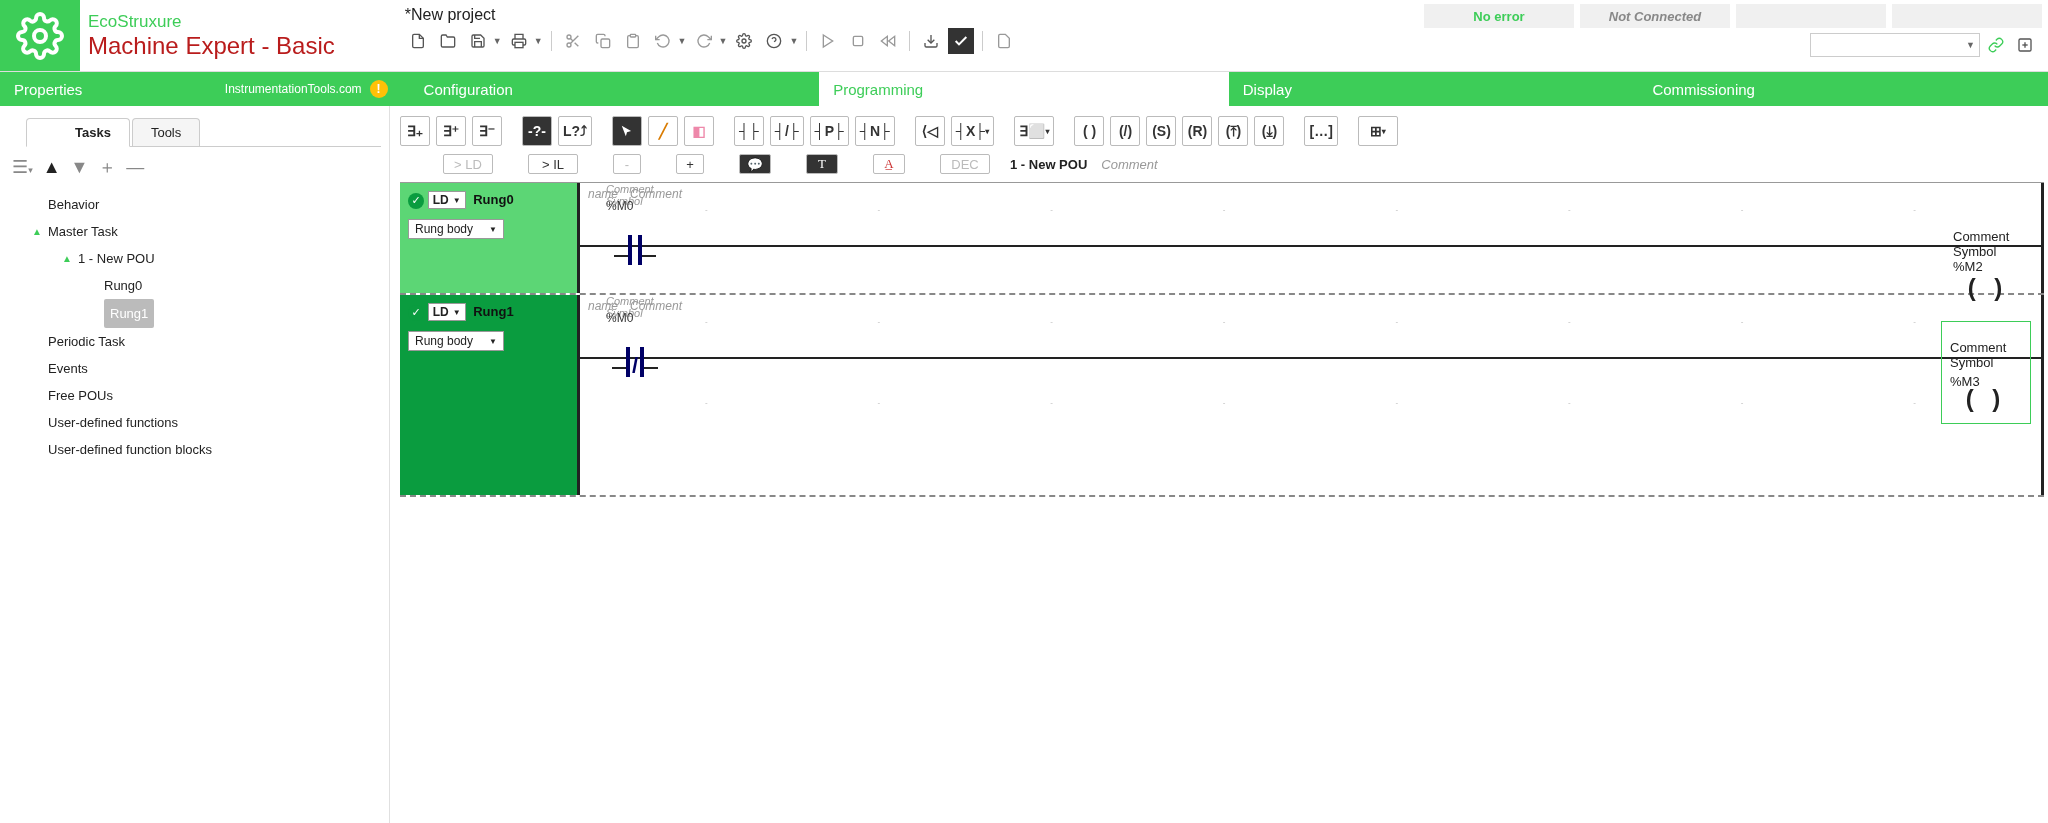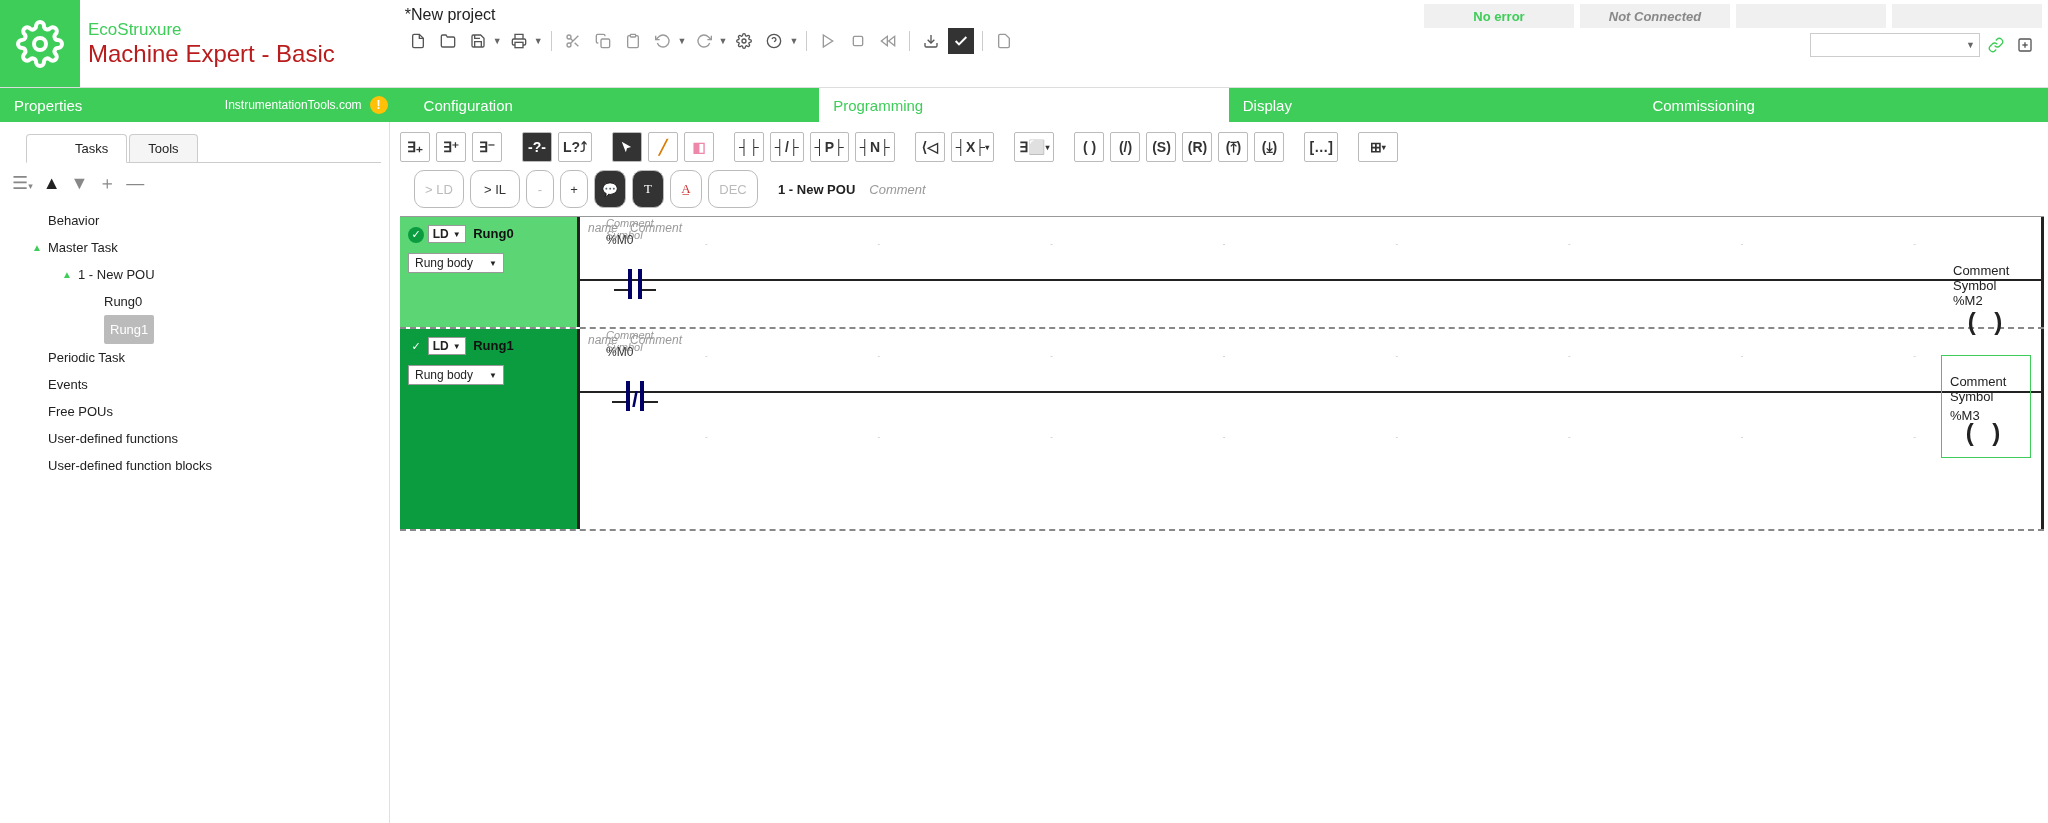--- a/index.html
+++ b/index.html
@@ -1,19 +1,19 @@
 <!DOCTYPE html>
 <html><head>
 <meta charset="utf-8">
 <style>
   * { box-sizing: border-box; margin: 0; padding: 0; }
   body { font-family: "Segoe UI", Arial, sans-serif; font-size: 13px; background: #fff; color: #222; overflow: hidden; }
   
   
-  .top-header { display: flex; align-items: stretch; height: 88px; border-bottom: 1px solid #ddd; justify-content: flex-end; }
+  .top-header { display: flex; align-items: stretch; height: 72px; border-bottom: 1px solid #ddd; justify-content: flex-end; }
   .logo-block { width: 80px; background: #3dcd58; display: flex; align-items: center; justify-content: center; }
   .logo-gear { color: #fff; font-size: 44px; }
   .brand-block { display: flex; flex-direction: column; justify-content: center; padding-left: 8px; }
   .brand-top { color: #3dcd58; font-size: 17px; font-weight: 500; }
   .brand-sub { color: #b91c1c; font-size: 24px; }
   .title-block { flex: 1; display: flex; flex-direction: column; padding-left: 70px; }
   .project-title { font-size: 16px; padding-top: 6px; }
   .main-toolbar { display: flex; align-items: center; gap: 4px; padding: 4px 0; }
   .tb-btn { width: 26px; height: 26px; display: flex; align-items: center; justify-content: center; cursor: pointer; color: #555; font-size: 16px; border: 1px solid transparent; }
   .tb-sep { width: 1px; height: 20px; background: #ccc; margin: 0 4px; }
@@ -30,42 +30,42 @@
   .nav-tab { flex: 1; display: flex; align-items: center; padding: 0 14px; color: #fff; font-size: 15px; cursor: pointer; }
   .nav-tab.active { background: #fff; color: #3dcd58; }
   .watermark { font-size: 12px; color: #fff; margin-left: auto; margin-right: 8px; }
   .alert-dot { width: 18px; height: 18px; border-radius: 50%; background: #ffc107; color: #fff; display: flex; align-items: center; justify-content: center; font-weight: bold; font-size: 12px; margin-right: 8px; }
   
   
   .content { display: flex; height: calc(100vh - 103px); }
   .sidebar { width: 390px; padding: 12px 8px; border-right: 1px solid #e0e0e0; }
   .sidebar-tabs { display: flex; border-bottom: 1px solid #ccc; margin-left: 18px; }
   .sb-tab { padding: 6px 18px; border: 1px solid #ccc; border-bottom: none; background: #f5f5f5; cursor: pointer; border-radius: 4px 4px 0 0; margin-right: 2px; }
-  .sb-tab.active { background: #fff; font-weight: normal; border-bottom: 1px solid #fff; margin-bottom: -1px; padding-left: 48px; }
+  .sb-tab.active { background: #fff; font-weight: bold; border-bottom: 1px solid #fff; margin-bottom: -1px; padding-left: 48px; }
   .sb-toolbar { display: flex; align-items: center; gap: 10px; padding: 8px 4px; color: #666; }
   .sb-tool { font-size: 18px; cursor: pointer; color: #888; }
   .tree { padding: 4px 0 0 20px; line-height: 27px; }
   .tree-item { display: flex; align-items: flex-end; cursor: pointer; padding: 0 4px; }
   .tree-caret { color: #3dcd58; font-size: 10px; width: 16px; display: inline-block; }
   .tree-indent1 { padding-left: 20px; }
   .tree-indent2 { padding-left: 52px; }
   .tree-indent3 { padding-left: 76px; }
   .tree-item.selected { }
   .tree-item.selected span.lbl { background: #bbb; color: #fff; padding: 1px 6px; border-radius: 2px; }
   
   
   .editor { flex: 1; display: flex; flex-direction: column; padding: 10px 4px 0 10px; overflow: auto; }
   .ed-toolbar { display: flex; gap: 6px; align-items: center; flex-wrap: wrap; padding-bottom: 4px; }
   .ed-btn { min-width: 30px; height: 30px; border: 1px solid #bbb; background: #fff; display: flex; align-items: center; justify-content: center; cursor: pointer; font-size: 14px; font-weight: bold; color: #333; padding: 0 4px; border-radius: 2px; }
   .ed-btn.dark { background: #333; color: #fff; }
   .ed-btn.wide { min-width: 40px; }
   .ed-btn.orange { color: #d97b00; }
   .ed-group-sep { width: 8px; }
   .ed-toolbar2 { display: flex; gap: 6px; align-items: center; padding: 4px 0 8px 14px; }
-  .ed-btn2 { min-width: 50px; height: 38px; border: 1px solid #bbb; display: flex; align-items: center; justify-content: center; cursor: pointer; color: #888; border-radius: 10px; background: #fff; }
+  .ed-btn2 { min-width: 50px; height: 20px; border: 1px solid #bbb; display: flex; align-items: center; justify-content: center; cursor: pointer; color: #888; border-radius: 2px; background: #fff; margin-left: 29px; }
   .pou-title { font-weight: bold; margin-left: 14px; }
   .pou-comment { color: #999; font-style: italic; margin-left: 8px; }
   
   
   .rungs { border-top: 1px solid #999; }
   .rung { display: flex; min-height: 110px; position: relative; }
   .rung.active .rung-left { background: #5cd675; }
   .rung.inactive .rung-left { background: #0a9c3f; }
   .rung-left { width: 180px; border-right: 3px solid #222; padding: 8px; }
   .rung-badge { display: inline-flex; align-items: center; gap: 4px; background: #fff; border: 1px solid #999; padding: 1px 4px; font-weight: bold; font-size: 12px; }

